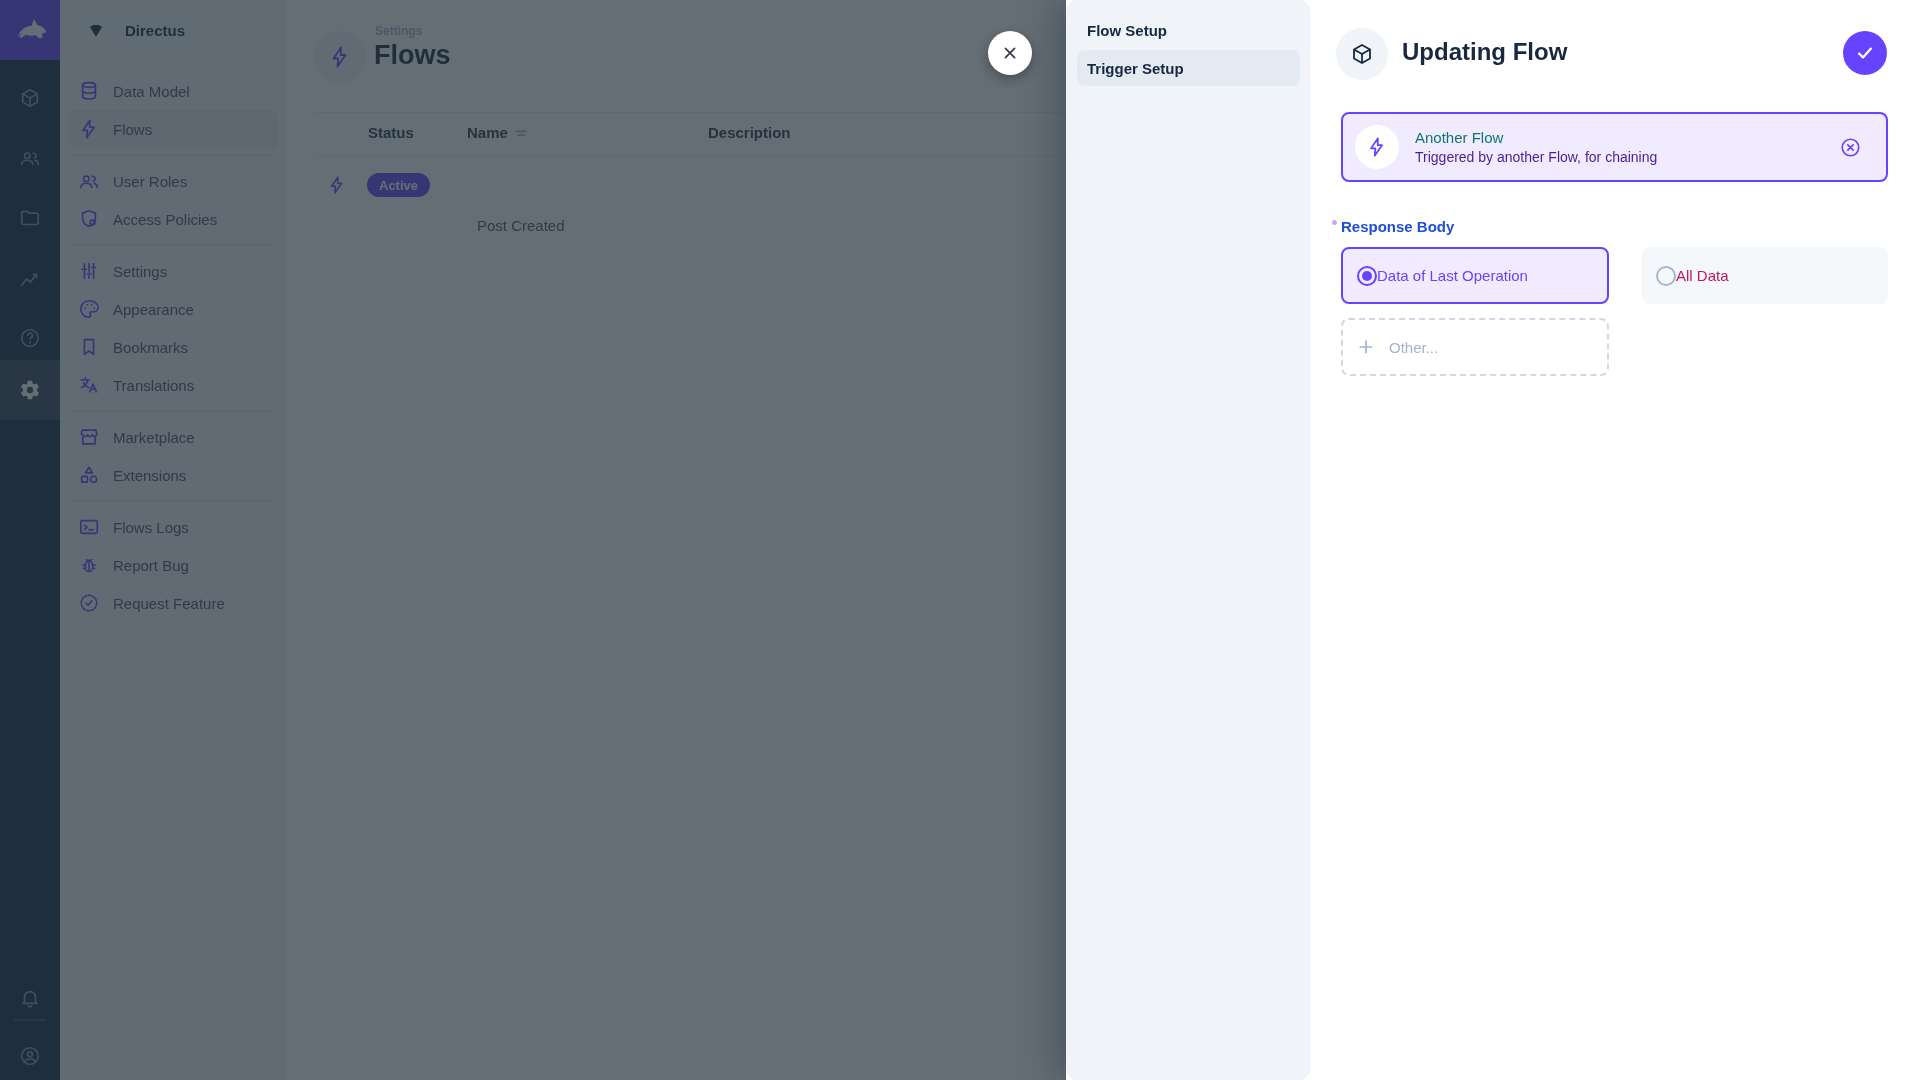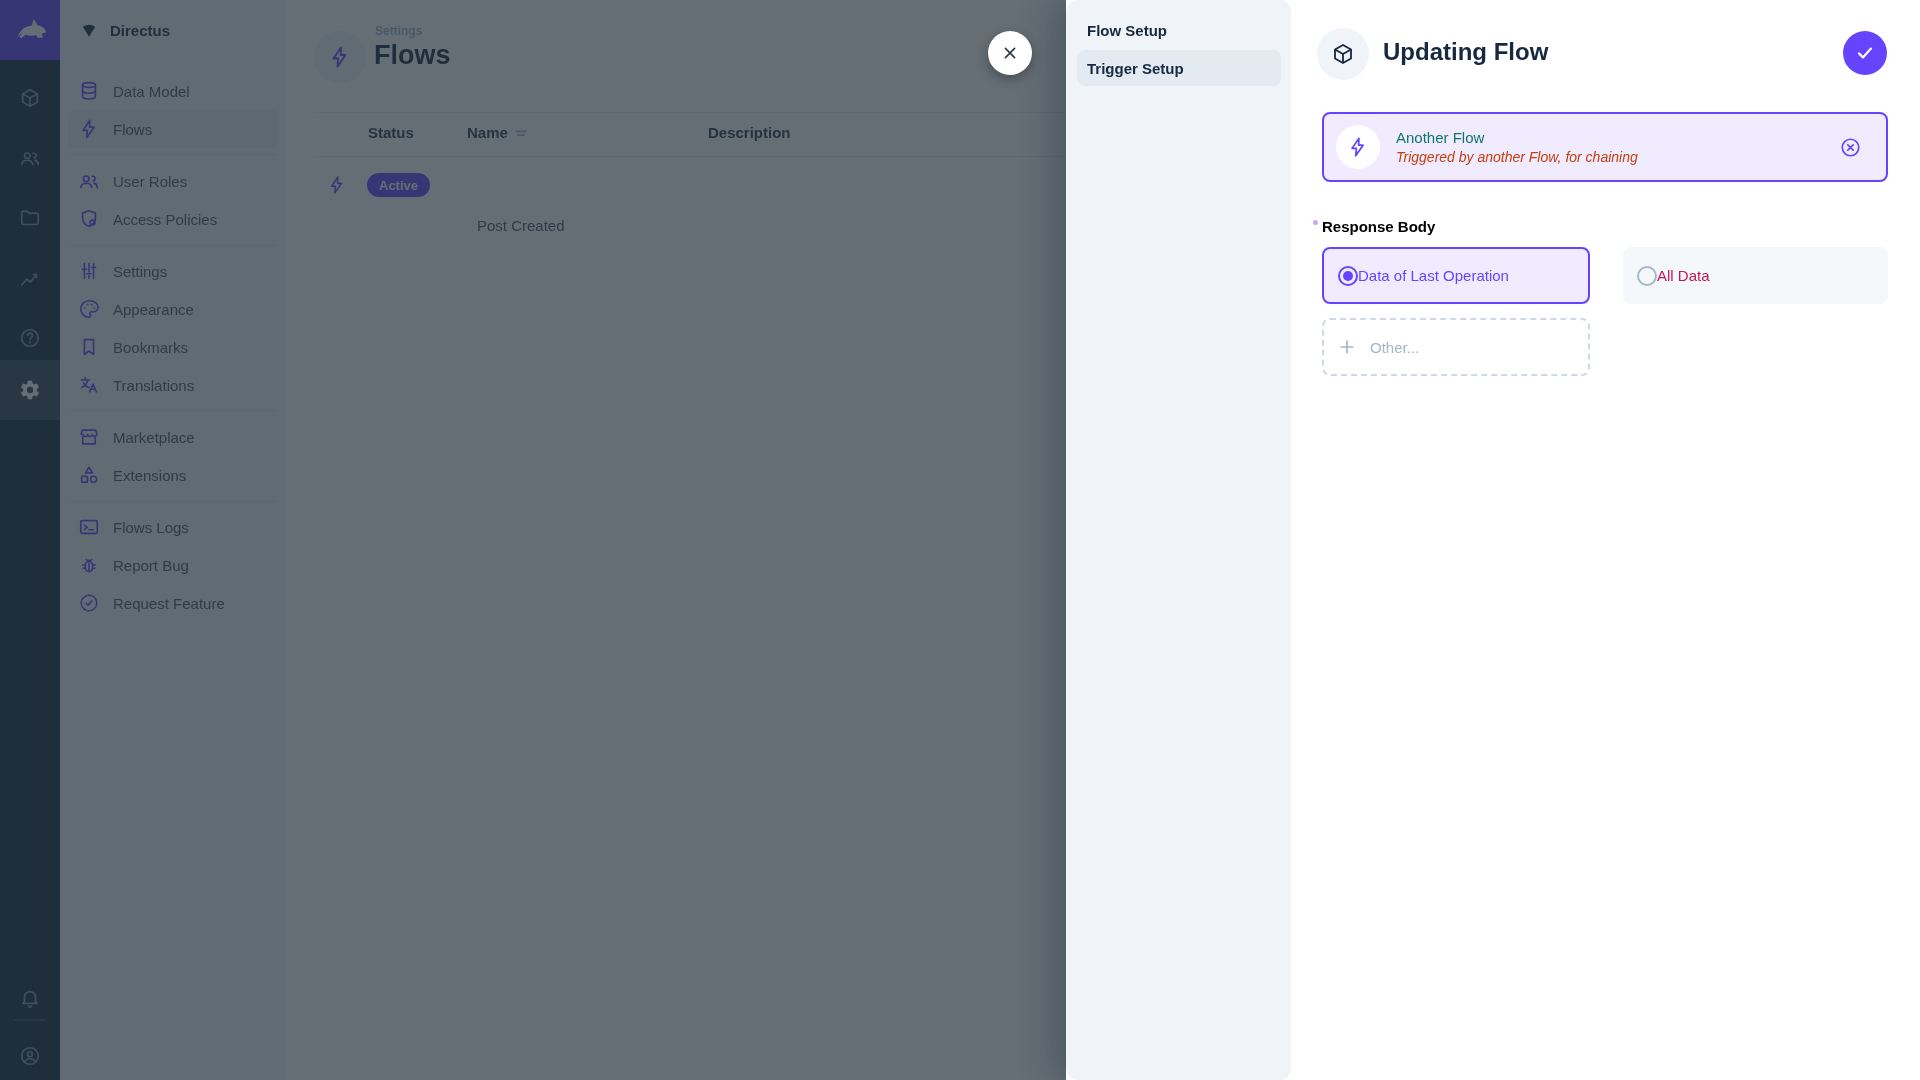--- a/index.html
+++ b/index.html
@@ -13,21 +13,21 @@
 
   
   .module-bar { position:absolute; left:0; top:0; width:60px; height:1080px; background:#172940; z-index:1; }
   .logo-tile { width:60px; height:60px; background:#6644ff; display:flex; align-items:center; justify-content:center; }
   .mod-btn { position:absolute; left:0; width:60px; height:60px; display:flex; align-items:center; justify-content:center; color:#8296b2; }
   .mod-btn.active { background:rgba(255,255,255,0.14); color:#ffffff; }
   .mod-divider { position:absolute; left:14px; width:32px; height:2px; background:rgba(255,255,255,0.14); }
 
   
   .nav { position:absolute; left:60px; top:0; width:226px; height:1080px; background:#f0f4f9; z-index:1; }
-  .nav-header { height:60px; display:flex; align-items:center; gap:11px; padding-left:19px; }
+  .nav-header { height:60px; display:flex; align-items:center; gap:19px; padding-left:26px; }
   .nav-header-label { font-size:15px; font-weight:700; color:#172940; }
   .nav-items { padding:12px 8px 0; }
   .nav-item { height:38px; display:flex; align-items:center; gap:13px; padding:0 10px; border-radius:6px; color:#4f5464; font-size:15px; font-weight:500; }
   .nav-item .icon { color:#6644ff; }
   .nav-item.active { background:#e4eaf1; }
   .nav-divider { height:2px; background:#e4eaf1; margin:6px 2px; border-radius:1px; }
 
   
   .main { position:absolute; left:286px; top:0; right:0; height:1080px; background:#ffffff; z-index:1; }
   .main-header-icon { position:absolute; left:28px; top:31px; width:52px; height:52px; border-radius:50%; background:#f0f4f9; display:flex; align-items:center; justify-content:center; color:#6644ff; }
@@ -39,37 +39,37 @@
   .row-bolt { position:absolute; left:41px; top:175px; color:#6644ff; }
   .status-badge { position:absolute; left:81px; top:173px; height:24px; border-radius:12px; background:#6644ff; color:#fff; font-size:13px; font-weight:600; display:flex; align-items:center; padding:2px 12px; }
   .row-name { position:absolute; left:191px; top:176px; font-size:15px; color:#4f5464;margin-top:41px; }
 
   
   .overlay { position:absolute; left:0; top:0; width:1066px; height:1080px; background:rgba(36,48,58,0.7); z-index:10; }
   .close-btn { position:absolute; left:988px; top:31px; width:44px; height:44px; border-radius:50%; background:#ffffff; box-shadow:0 4px 12px rgba(0,0,0,0.3); display:flex; align-items:center; justify-content:center; color:#2e3a47; z-index:30; }
 
   
   .drawer { position:absolute; left:1066px; top:0; right:0; height:1080px; display:flex; z-index:20; box-shadow:-12px 0 32px rgba(16,28,45,0.28); }
-  .drawer-sidebar { width:225px; background:#f0f4f9; padding:12px 10px 0 11px;border-radius:11px; }
+  .drawer-sidebar { width:244px; background:#f0f4f9; padding:12px 10px 0 11px;border-radius:11px; }
   .ds-item { height:36px; display:flex; align-items:center; padding:0 10px; border-radius:8px; font-size:15px; font-weight:600; color:#172940; margin-bottom:2px; }
   .ds-item.active { background:#e4eaf1; }
   .drawer-content { position:relative; flex:1; background:#ffffff; }
   .dc-icon-circle { position:absolute; left:26px; top:28px; width:52px; height:52px; border-radius:50%; background:#f0f4f9; display:flex; align-items:center; justify-content:center; color:#172940; }
   .dc-title { position:absolute; left:92px; top:38px; font-size:24px; font-weight:700; color:#172940; }
   .save-btn { position:absolute; top:31px; right:33px; width:44px; height:44px; border-radius:50%; background:#6644ff; display:flex; align-items:center; justify-content:center; color:#fff; }
 
   .trigger-card { position:absolute; left:31px; top:112px; right:32px; height:70px; background:#f1ebff; border:2px solid #6644ff; border-radius:8px; display:flex; align-items:center; padding:0 24px 0 12px; gap:16px; }
   .trigger-card-circle { width:44px; height:44px; border-radius:50%; background:#ffffff; display:flex; align-items:center; justify-content:center; color:#6644ff; }
   .trigger-card-title { font-size:15px; font-weight:400; color:#0f766e; margin-bottom:3px; }
-  .trigger-card-sub { font-size:14px; color:#c2410c;font-style:italic; }
+  .trigger-card-sub { font-size:14px; color:#4c1d95; }
   .trigger-card-remove { margin-left:auto; color:#6644ff; display:flex; }
 
   .field-label-row { position:absolute; left:31px; top:218px; display:flex; align-items:center; }
   .required-dot { position:absolute; left:-9px; top:2px; width:5px; height:5px; border-radius:50%; background:#c4aaf7; }
-  .field-label { position:relative; font-size:15px; font-weight:700; color:#000000; }
+  .field-label { position:relative; font-size:15px; font-weight:700; color:#1d4ed8; }
 
   .radio-grid { position:absolute; left:31px; top:247px; right:32px; display:grid; grid-template-columns:268px 1fr; gap:33px; }
   .radio-card { height:57px; border-radius:8px; display:flex; align-items:center; padding:0 14px; font-size:15px; }
   .radio-card.selected { background:#f1ebff; border:2px solid #6644ff; color:#6644ff; font-weight:500; }
   .radio-card.unselected { background:#f5f8fb; color:#be185d; }
   .radio { width:20px; height:20px; border-radius:50%; flex:none; position:relative; }
   .radio.on { border:2px solid #6644ff; }
   .radio.on::after { content:""; position:absolute; left:3px; top:3px; width:10px; height:10px; border-radius:50%; background:#6644ff; }
   .radio.off { border:2px solid #a6b7cc; }
 

